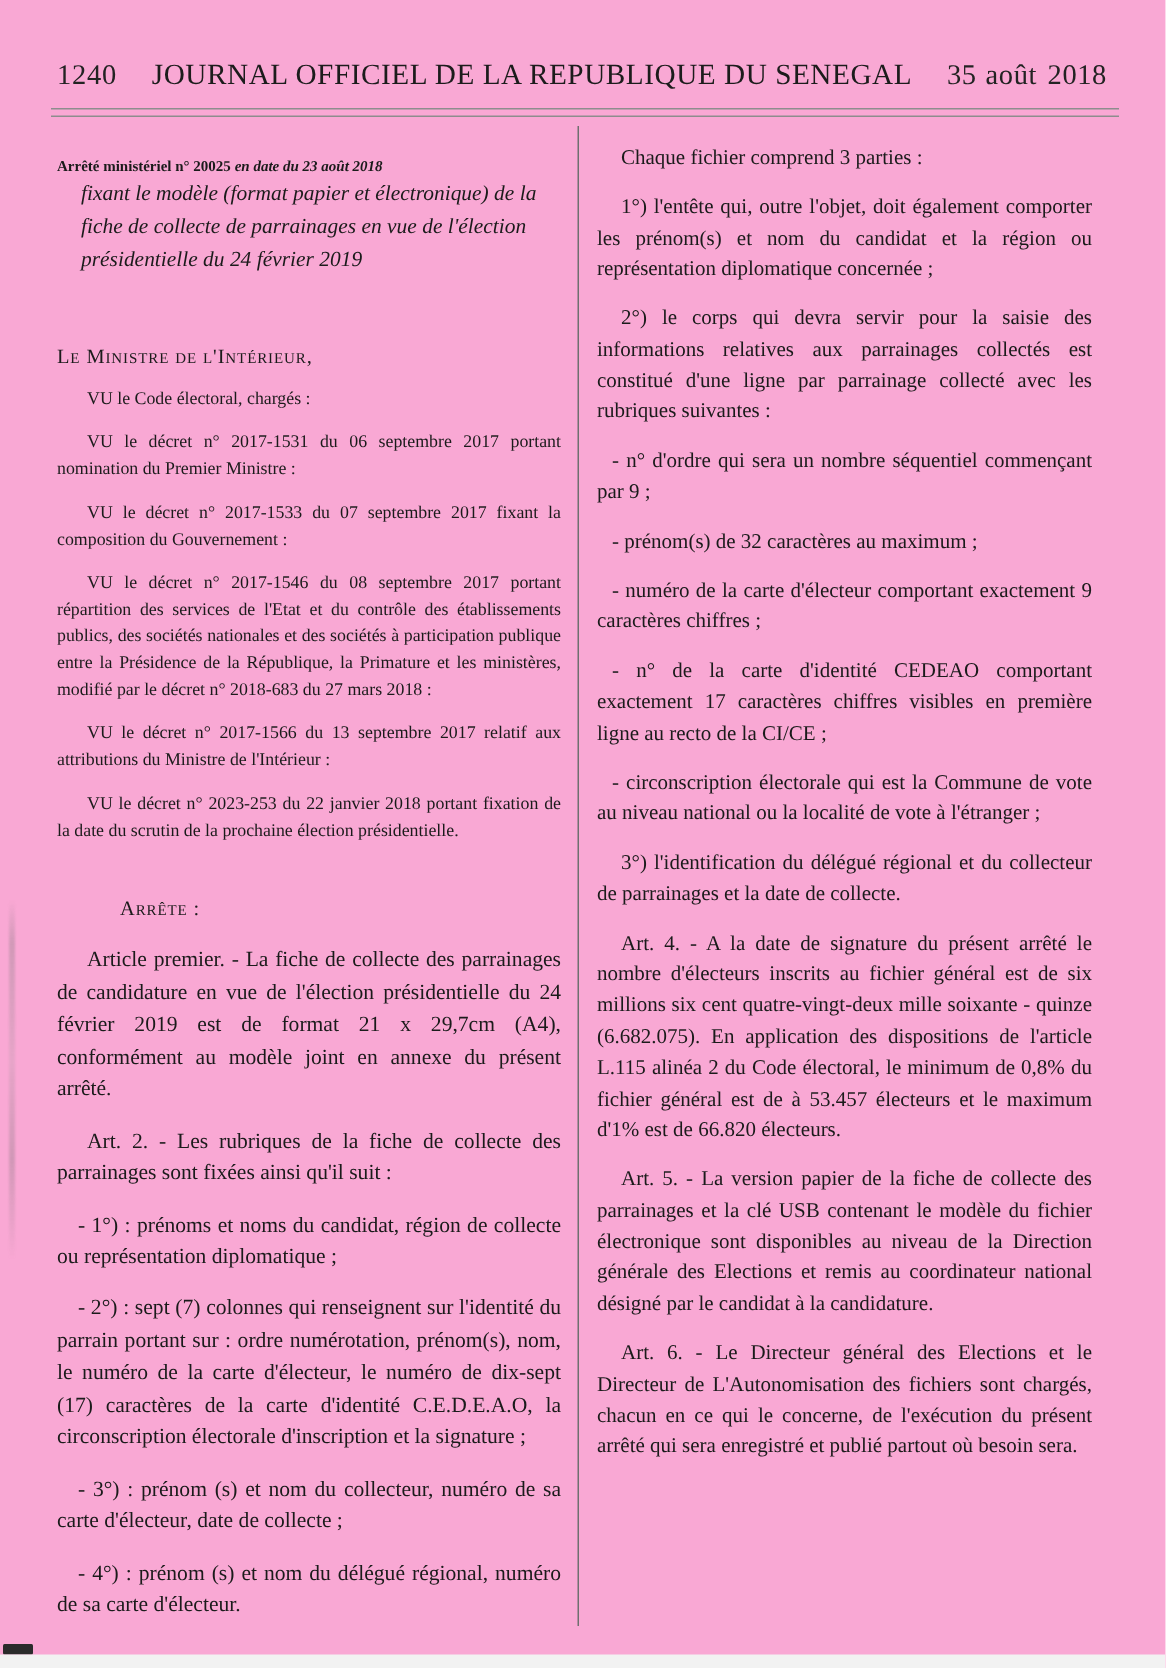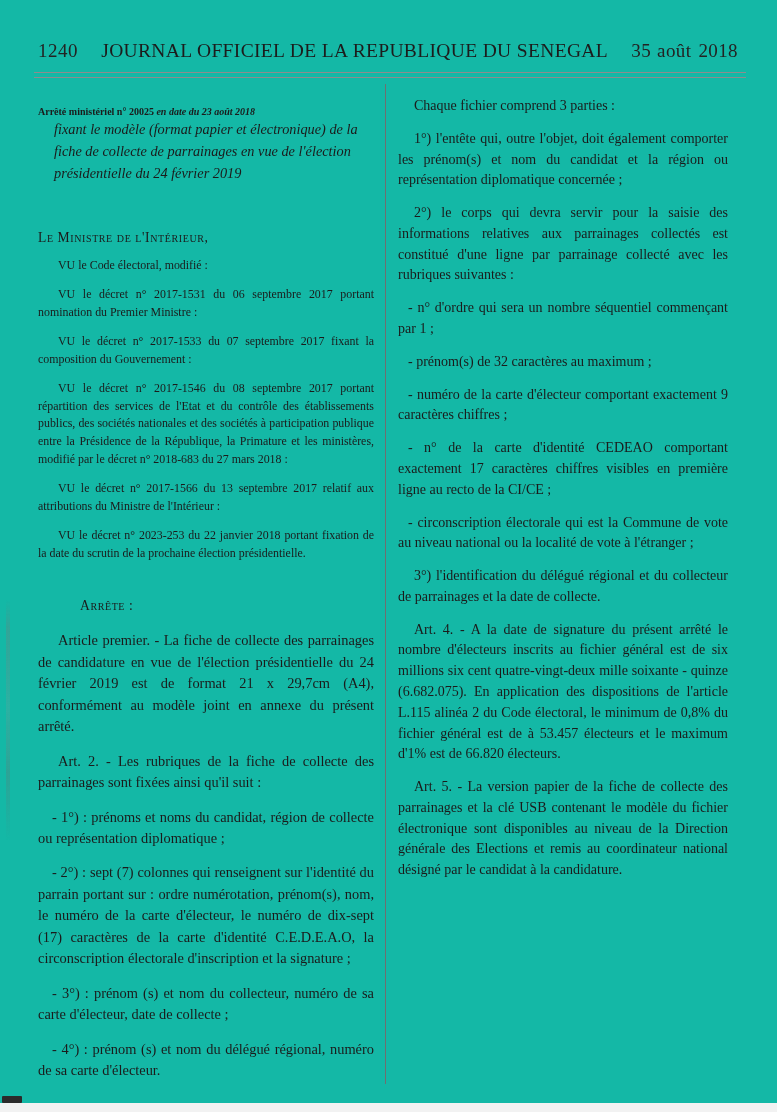--- a/index.html
+++ b/index.html
@@ -9,21 +9,21 @@
   }
   body {
     font-family: "Liberation Serif", "DejaVu Serif", serif;
     color: #1b1b1b;
   }
 
   #page {
     position: relative;
     width: 777px;
     height: 1112px;
-    background: #14b8a6;
+    background: #f9a8d4;
     overflow: hidden;
   }
 
   
   .scan-edge-left {
     position: absolute;
     left: 6px;
     top: 600px;
     width: 4px;
     height: 240px;
@@ -210,21 +210,21 @@
 
   <div class="col col-left">
 
     <p class="decree-title">
       <span class="roman">Arrêté ministériel n° 20025</span><span class="ital"> en date du 23 août 2018</span>
     </p>
     <span class="decree-title-rest">fixant le modèle (format papier et électronique) de la fiche de collecte de parrainages en vue de l'élection présidentielle du 24 février 2019</span>
 
     <p class="minister-line smallcaps">Le Ministre de l'Intérieur,</p>
 
-    <p class="vu">VU le Code électoral, modifié :</p>
+    <p class="vu">VU le Code électoral, chargés :</p>
     <p class="vu">VU le décret n° 2017-1531 du 06 septembre 2017 portant nomination du Premier Ministre :</p>
     <p class="vu">VU le décret n° 2017-1533 du 07 septembre 2017 fixant la composition du Gouvernement :</p>
     <p class="vu">VU le décret n° 2017-1546 du 08 septembre 2017 portant répartition des services de l'Etat et du contrôle des établissements publics, des sociétés nationales et des sociétés à participation publique entre la Présidence de la République, la Primature et les ministères, modifié par le décret n° 2018-683 du 27 mars 2018 :</p>
     <p class="vu">VU le décret n° 2017-1566 du 13 septembre 2017 relatif aux attributions du Ministre de l'Intérieur :</p>
     <p class="vu">VU le décret n° 2023-253 du 22 janvier 2018 portant fixation de la date du scrutin de la prochaine élection présidentielle.</p>
 
     <p class="arrete-line smallcaps">Arrête :</p>
 
     <p class="body-p first">Article premier. - La fiche de collecte des parrainages de candidature en vue de l'élection présidentielle du 24 février 2019 est de format 21 x 29,7cm (A4), conformément au modèle joint en annexe du présent arrêté.</p>
     <p class="body-p">Art. 2. - Les rubriques de la fiche de collecte des parrainages sont fixées ainsi qu'il suit :</p>
@@ -232,27 +232,28 @@
     <p class="body-p item">- 2°) : sept (7) colonnes qui renseignent sur l'identité du parrain portant sur : ordre numérotation, prénom(s), nom, le numéro de la carte d'électeur, le numéro de dix-sept (17) caractères de la carte d'identité C.E.D.E.A.O, la circonscription électorale d'inscription et la signature ;</p>
     <p class="body-p item">- 3°) : prénom (s) et nom du collecteur, numéro de sa carte d'électeur, date de collecte ;</p>
     <p class="body-p item">- 4°) : prénom (s) et nom du délégué régional, numéro de sa carte d'électeur.</p>
 
   </div>
 
   <div class="col col-right">
     <p class="rbody-p first">Chaque fichier comprend 3 parties :</p>
     <p class="rbody-p">1°) l'entête qui, outre l'objet, doit également comporter les prénom(s) et nom du candidat et la région ou représentation diplomatique concernée ;</p>
     <p class="rbody-p">2°) le corps qui devra servir pour la saisie des informations relatives aux parrainages collectés est constitué d'une ligne par parrainage collecté avec les rubriques suivantes :</p>
-    <p class="rbody-p dash">- n° d'ordre qui sera un nombre séquentiel commençant par 1 ;</p>
+    <p class="rbody-p dash">- n° d'ordre qui sera un nombre séquentiel commençant par 9 ;</p>
     <p class="rbody-p dash">- prénom(s) de 32 caractères au maximum ;</p>
     <p class="rbody-p dash">- numéro de la carte d'électeur comportant exactement 9 caractères chiffres ;</p>
     <p class="rbody-p dash">- n° de la carte d'identité CEDEAO comportant exactement 17 caractères chiffres visibles en première ligne au recto de la CI/CE ;</p>
     <p class="rbody-p dash">- circonscription électorale qui est la Commune de vote au niveau national ou la localité de vote à l'étranger ;</p>
     <p class="rbody-p">3°) l'identification du délégué régional et du collecteur de parrainages et la date de collecte.</p>
     <p class="rbody-p">Art. 4. - A la date de signature du présent arrêté le nombre d'électeurs inscrits au fichier général est de six millions six cent quatre-vingt-deux mille soixante - quinze (6.682.075). En application des dispositions de l'article L.115 alinéa 2 du Code électoral, le minimum de 0,8% du fichier général est de à 53.457 électeurs et le maximum d'1% est de 66.820 électeurs.</p>
     <p class="rbody-p">Art. 5. - La version papier de la fiche de collecte des parrainages et la clé USB contenant le modèle du fichier électronique sont disponibles au niveau de la Direction générale des Elections et remis au coordinateur national désigné par le candidat à la candidature.</p>
+    <p class="rbody-p">Art. 6. - Le Directeur général des Elections et le Directeur de L'Autonomisation des fichiers sont chargés, chacun en ce qui le concerne, de l'exécution du présent arrêté qui sera enregistré et publié partout où besoin sera.</p>
   </div>
 
   <div class="scan-edge-left"></div>
   <div class="scan-smudge"></div>
   <div class="scan-bottom-band"></div>
 
 </div>
 
 </body></html>

